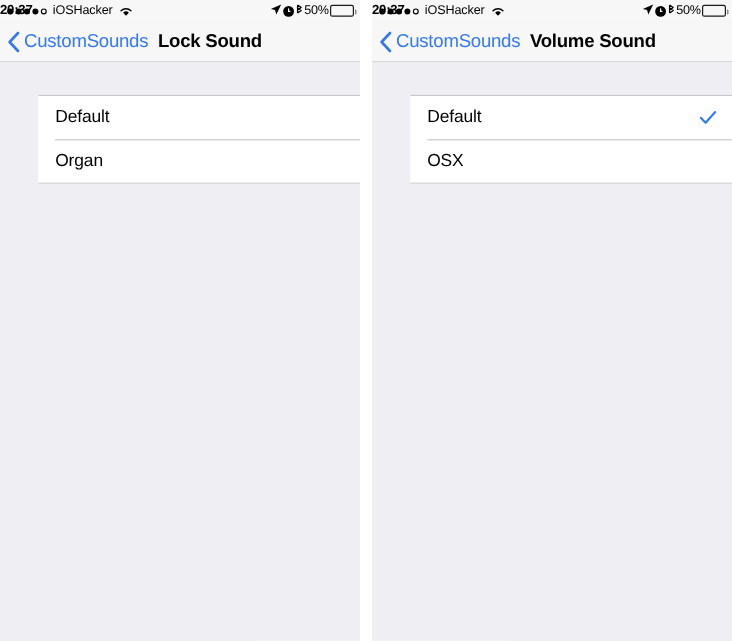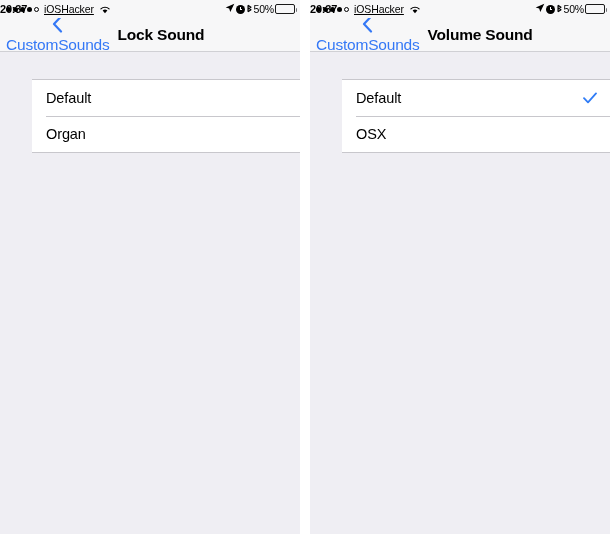--- a/index.html
+++ b/index.html
@@ -43,21 +43,20 @@
     padding: 0 5px 0 6px;
     box-sizing: border-box;
     font-size: 10.5px;
     color: #000;
     position: relative;
   }
   .sb-left {
     display: flex;
     align-items: center;
     gap: 3px;
-    text-decoration: underline;
   }
   .dots {
     display: flex;
     align-items: center;
     gap: 2px;
     margin-right: 2px;
   }
   .dot {
     width: 5px;
     height: 5px;
@@ -152,21 +151,20 @@
     display: flex;
     align-items: center;
     padding-left: 6px;
     box-sizing: border-box;
   }
   .back {
     display: flex;
     align-items: center;
     gap: 3px;
     cursor: pointer;
-    flex-direction: column;
   }
   .chev {
     display: flex;
     align-items: center;
   }
   .back-label {
     color: #3478f6;
     font-size: 15.5px;
     letter-spacing: -0.2px;
   }

